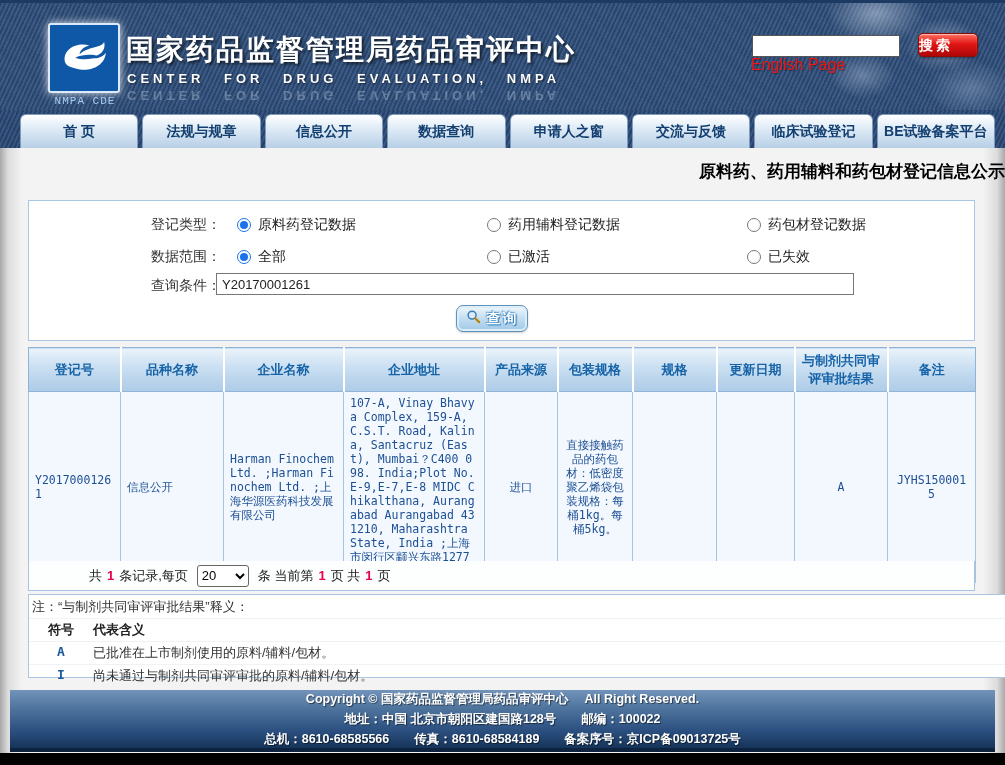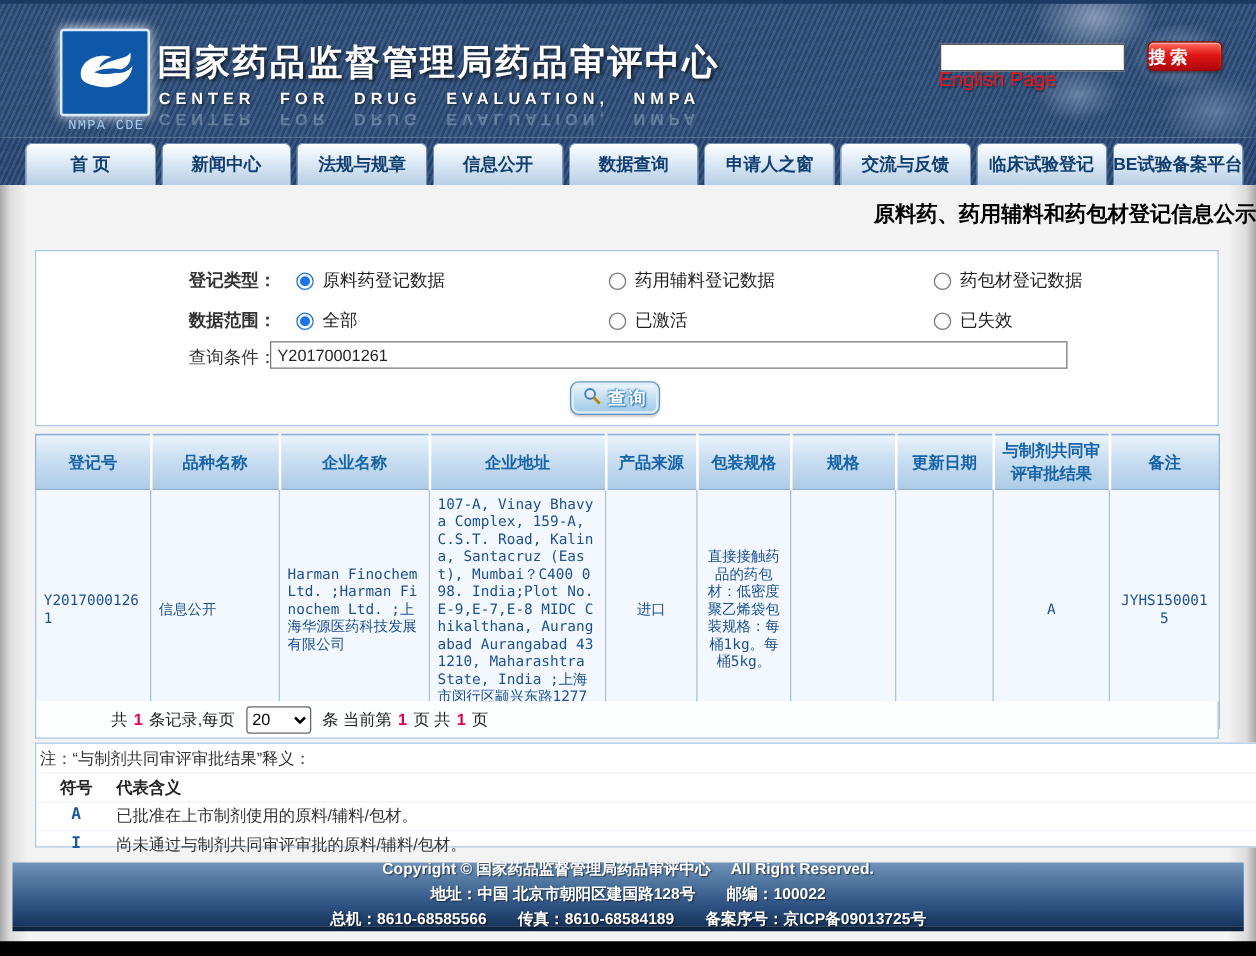--- a/index.html
+++ b/index.html
@@ -83,21 +83,21 @@
   .page-title {
     position:absolute; left:0; top:160px; width:1005px; text-align:right;
     font-size:17px; font-weight:bold; color:#000;
   }
   .form-box {
     position:absolute; left:28px; top:200px; width:947px; height:141px;
     background:#fff; border:1px solid #a9c6e3;
   }
   .frow { position:absolute; left:0; width:100%; height:18px; }
   .frow1 { top:15px; } .frow2 { top:47px; }
-  .flabel { position:absolute; left:0; width:192px; text-align:right; font-weight:bold; font-size:14px; color:#333; }
+  .flabel { position:absolute; left:0; width:192px; text-align:right; font-weight:normal; font-size:14px; color:#333; }
   .fopt { position:absolute; display:flex; align-items:center; gap:7px; font-size:14px; color:#222; cursor:pointer; }
   .fopt.c1 { left:208px; } .fopt.c2 { left:458px; } .fopt.c3 { left:718px; }
   .radio { width:14px; height:14px; border:1.5px solid #777; border-radius:50%; background:#fff; position:relative; flex:none; }
   .radio.sel { border-color:#1a73e8; }
   .radio.sel::after { content:""; position:absolute; inset:2px; border-radius:50%; background:#1a73e8; }
   .qlabel { position:absolute; left:0; top:76px; width:192px; text-align:right; font-weight:normal; font-size:14px; color:#333; }
   .qinput {
     position:absolute; left:187px; top:72px; width:638px; height:22px;
     border:1px solid #777; font-size:13px; padding:0 5px; color:#222;
     font-family:"Liberation Sans",sans-serif;
@@ -144,21 +144,21 @@
   }
   .note-title { padding:3px 4px 2px 3px; }
   .note-row { display:flex; padding:2px 0; border-top:1px solid #eef3f8; }
   .note-sym { width:64px; text-align:center; flex:none; }
   .note-head .note-sym, .note-head .note-mean { font-weight:bold; color:#222; }
   .note-row .note-sym.val { color:#1a5a9a; font-weight:bold; font-family:"DejaVu Sans Mono",monospace; }
   .note-mean { flex:1; }
 
   
   .footer {
-    position:absolute; left:10px; top:690px; width:985px; height:55px;
+    position:absolute; left:10px; top:690px; width:985px; height:62px;
     background:linear-gradient(180deg,#7293ba 0%,#50769f 30%,#2b5080 70%,#16345a 100%);
     border-bottom:4px solid #0d2340;
     color:#fff; font-size:12.5px; font-weight:bold; text-align:center;
     text-shadow:1px 1px 1px rgba(0,0,0,.55);
     display:flex; flex-direction:column; justify-content:center; gap:3px;
   }
   .bottom-bar { position:absolute; left:0; top:753px; width:1005px; height:12px; background:#010101; }
 </style>
 </head>
 <body>
@@ -179,21 +179,20 @@
     <div class="title-cn">国家药品监督管理局药品审评中心</div>
     <div class="title-en">CENTER FOR DRUG EVALUATION, NMPA</div>
     <div class="title-en-reflect">CENTER FOR DRUG EVALUATION, NMPA</div>
     <input class="hdr-search-input" value="" style="">
     <div class="hdr-search-btn">搜索</div>
     <div class="english-link">English Page</div>
   </div>
 
   <div class="nav">
     <div class="nav-tab">首 页</div>
-    <div class="nav-tab">新闻中心</div>
     <div class="nav-tab">法规与规章</div>
     <div class="nav-tab">信息公开</div>
     <div class="nav-tab">数据查询</div>
     <div class="nav-tab">申请人之窗</div>
     <div class="nav-tab">交流与反馈</div>
     <div class="nav-tab">临床试验登记</div>
     <div class="nav-tab">BE试验备案平台</div>
   </div>
 
   <div class="page-title">原料药、药用辅料和药包材登记信息公示</div>

